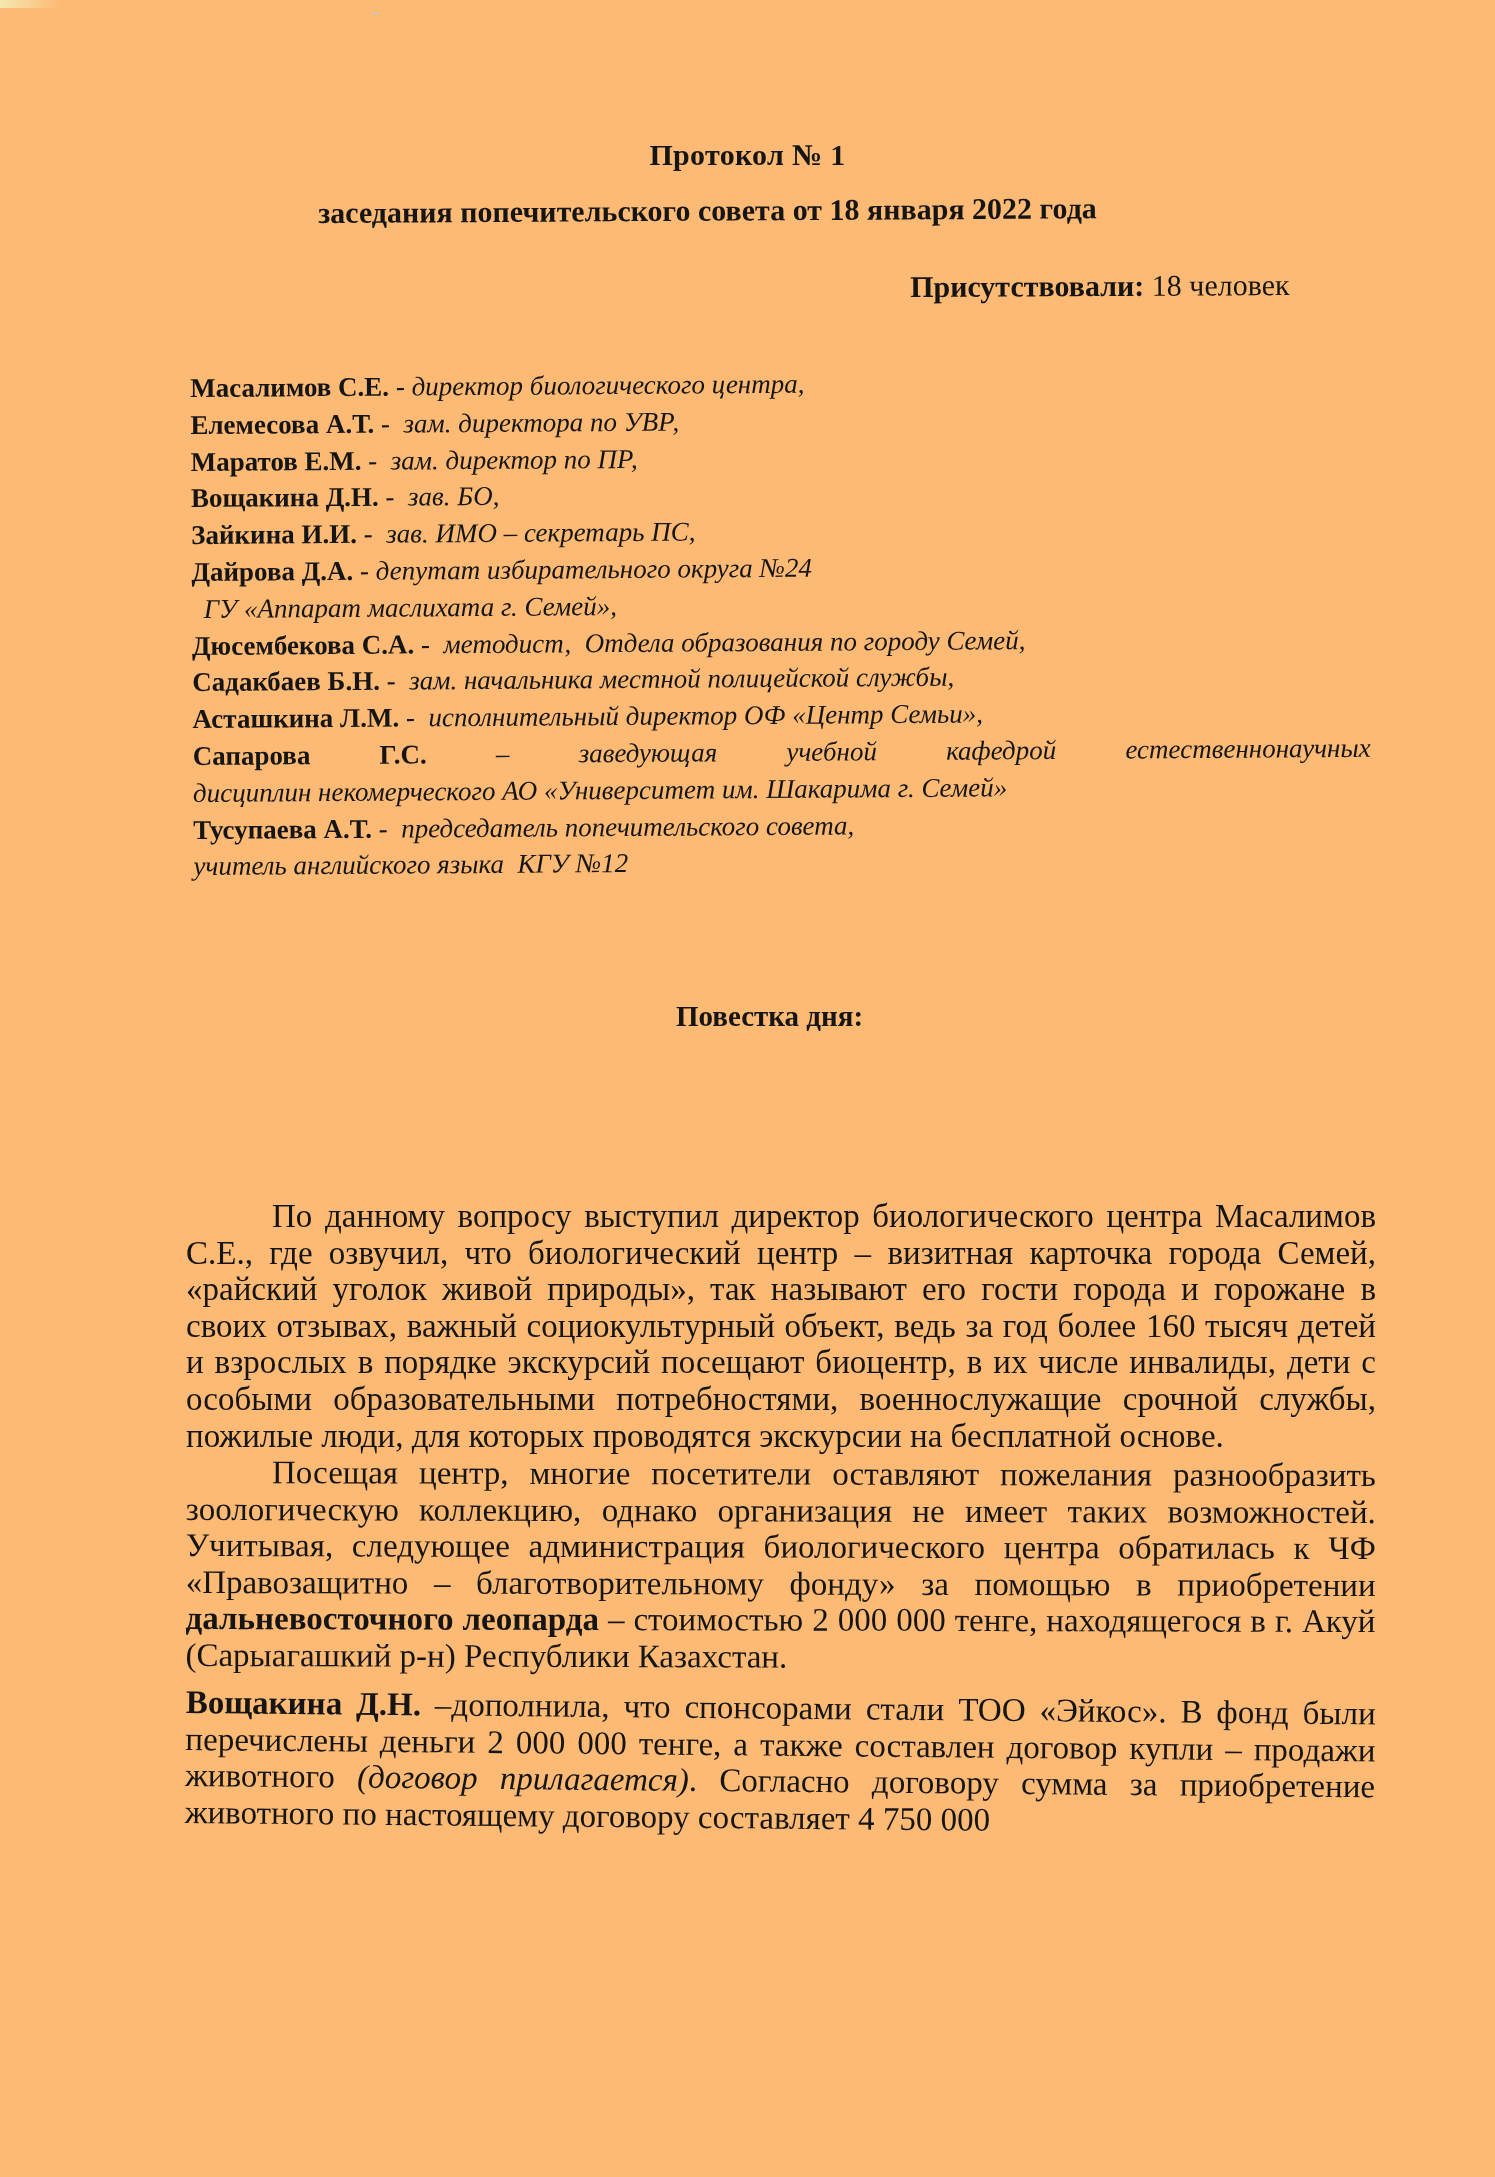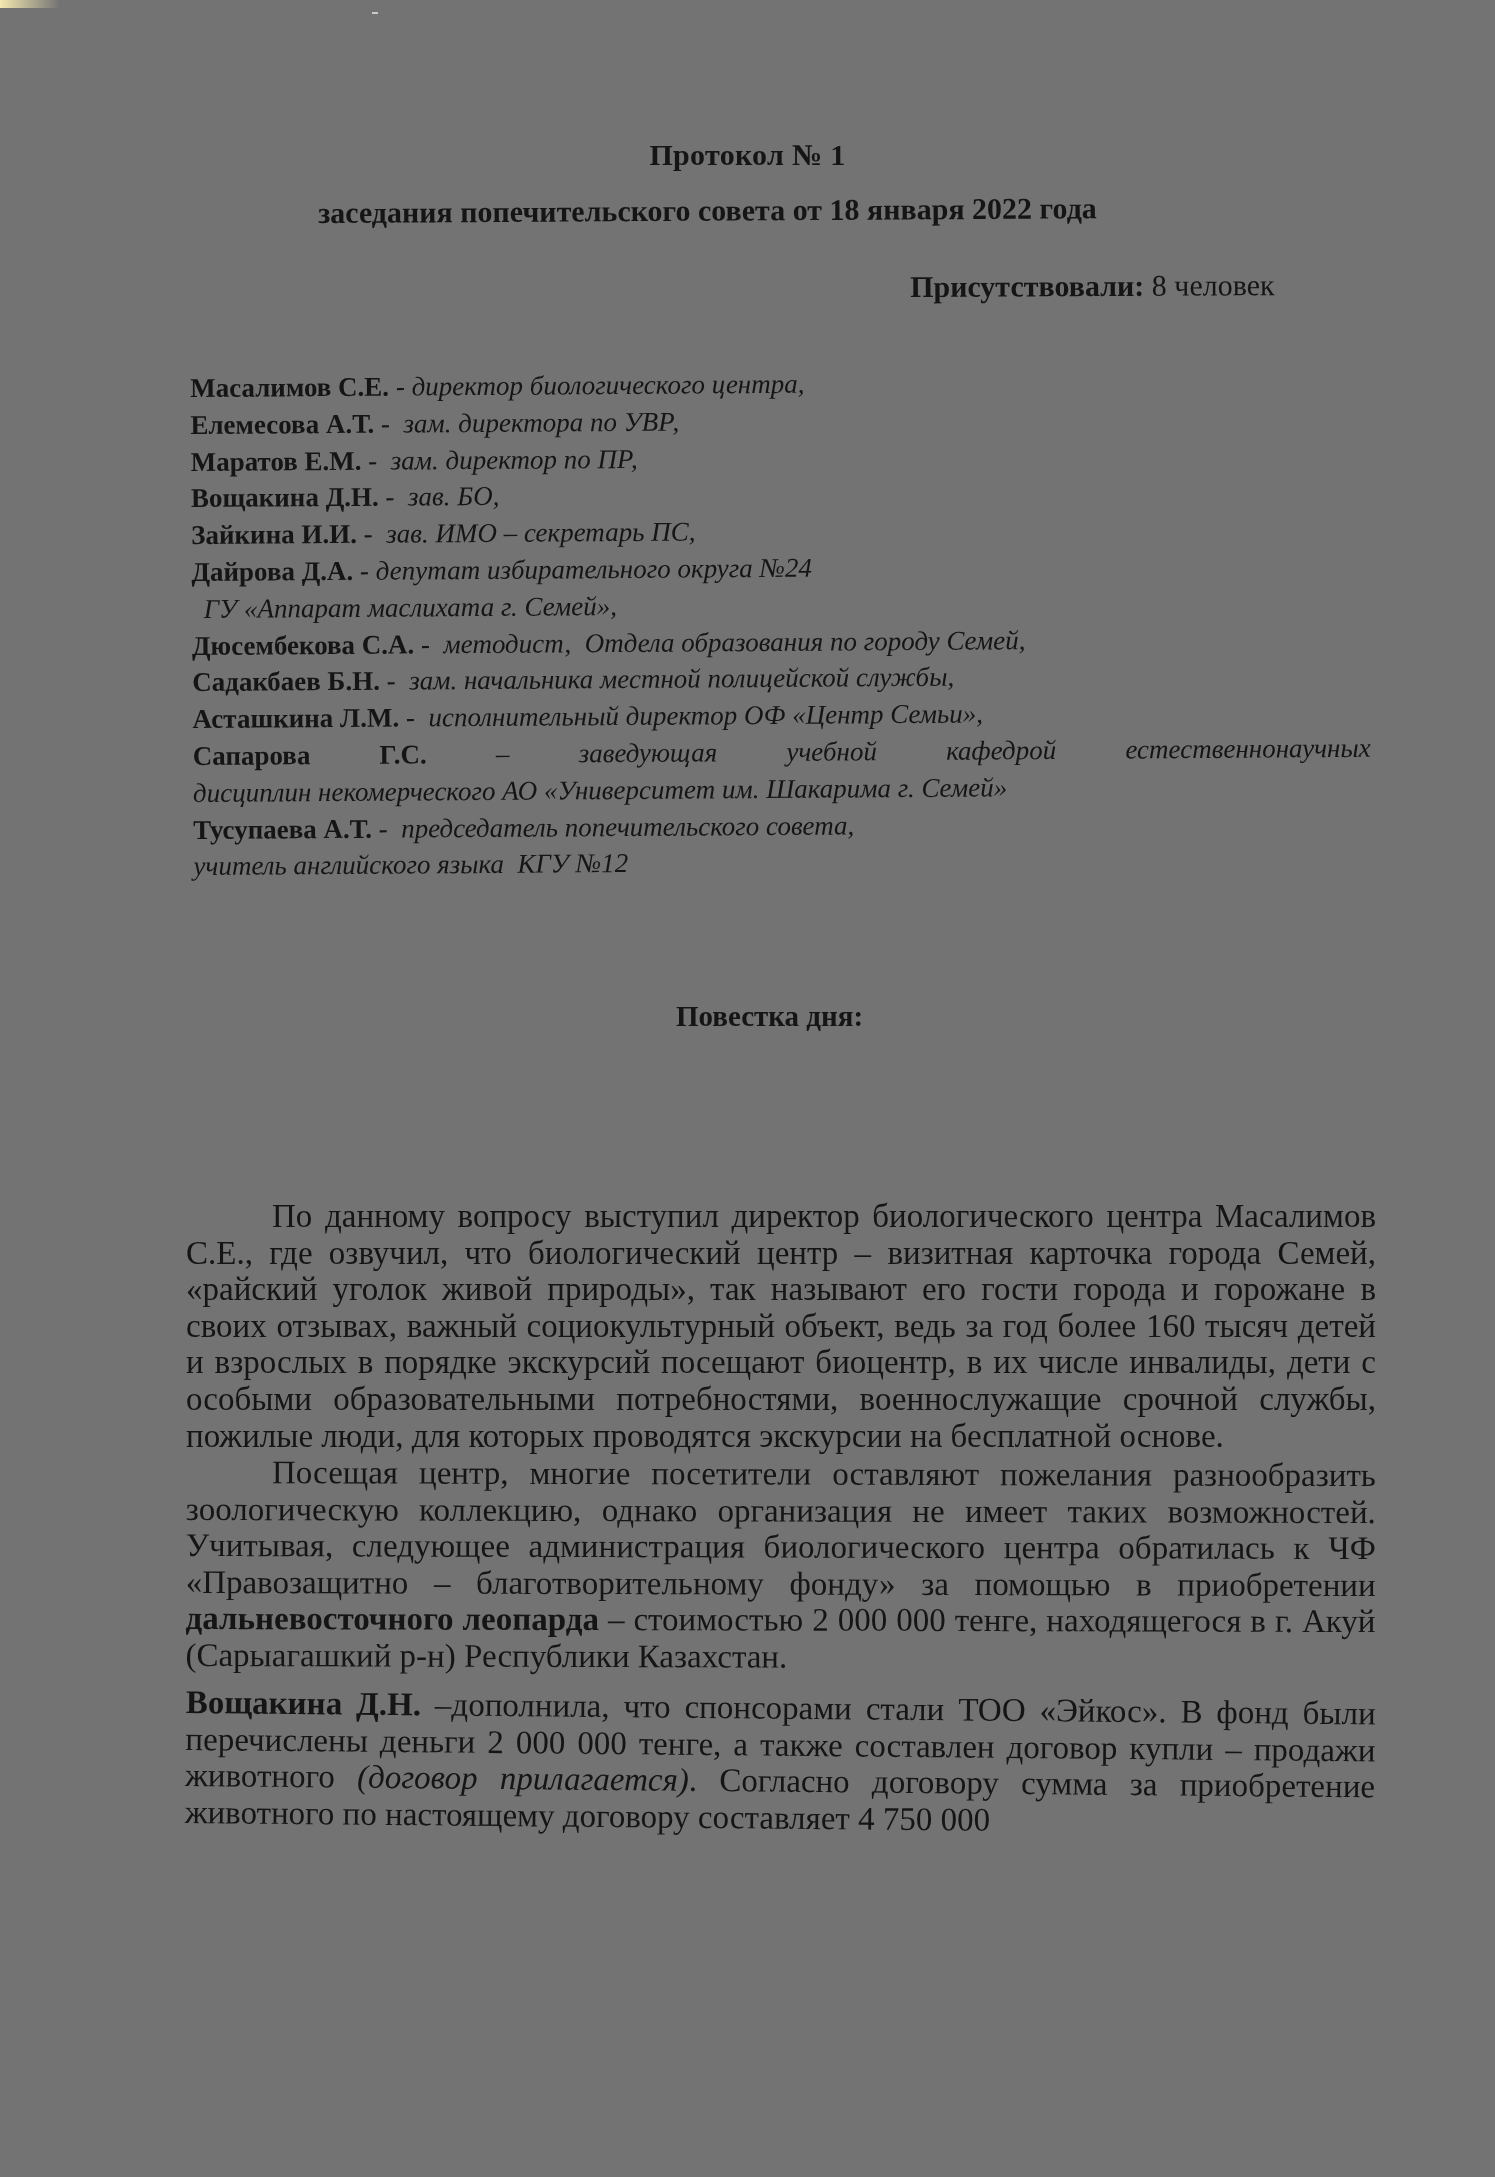--- a/index.html
+++ b/index.html
@@ -3,21 +3,21 @@
   <meta charset="utf-8">
   <style>
     html, body { margin: 0; padding: 0; background: #ffffff; }
     body {
       width: 1495px; height: 2177px; overflow: hidden; position: relative;
       font-family: "Liberation Serif", "DejaVu Serif", serif;
       color: #151515;
     }
     .page {
       position: absolute; left: 0; top: 0; width: 1495px; height: 2177px;
-      background: #737373;
+      background: #fdba74;
     }
     .corner-stain {
       position: absolute; left: 0; top: 0; width: 60px; height: 8px;
       background: linear-gradient(90deg, #f3e8b0, rgba(255,255,255,0));
     }
     .speck { position: absolute; left: 372px; top: 12px; width: 6px; height: 2px; background: #c9c9c9; }
 
     .title {
       position: absolute; left: 0; width: 1495px; text-align: center;
       font-weight: bold; font-size: 30px; top: 138px; letter-spacing: 0.3px;
@@ -66,21 +66,21 @@
 <body>
 
 <div class="page">
   <div class="corner-stain"></div>
   <div class="speck"></div>
 
   <div class="title">Протокол № 1</div>
   <div class="subtitle">заседания попечительского совета от 18 января 2022 года</div>
   <div class="present">
     <b>Присутствовали:</b>
-    <span>8 человек</span>
+    <span>18 человек</span>
   </div>
 
   <div class="members">
     <div class="member-line">
       <span class="name">Масалимов С.Е.</span><span> - </span><span class="role">директор биологического центра,</span>
     </div>
     <div class="member-line">
       <span class="name">Елемесова А.Т.</span><span style="white-space:pre"> -  </span><span class="role">зам. директора по УВР,</span>
     </div>
     <div class="member-line">

